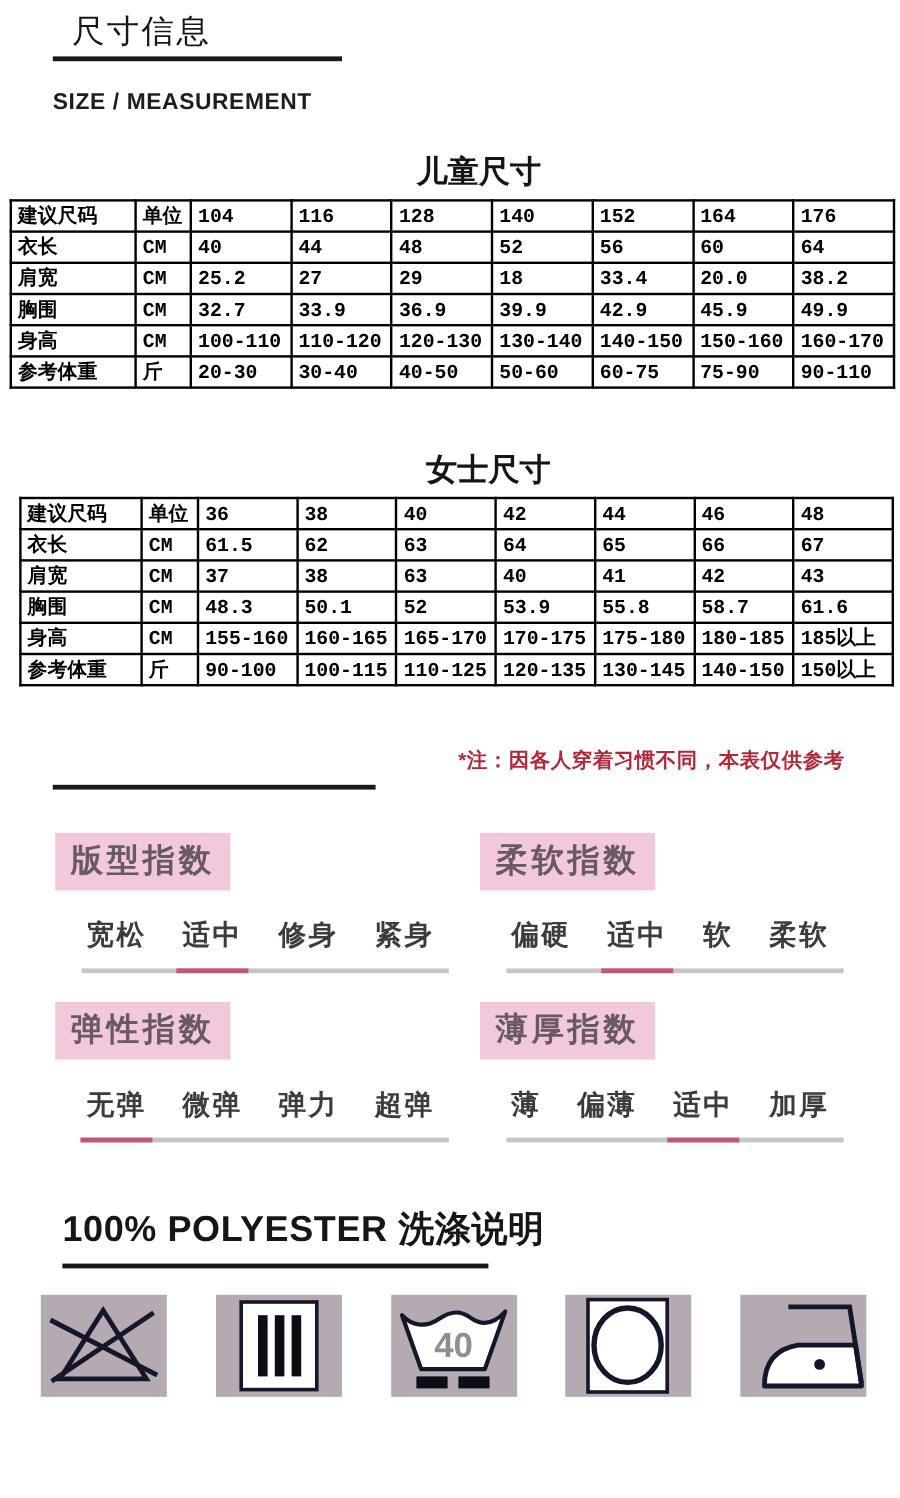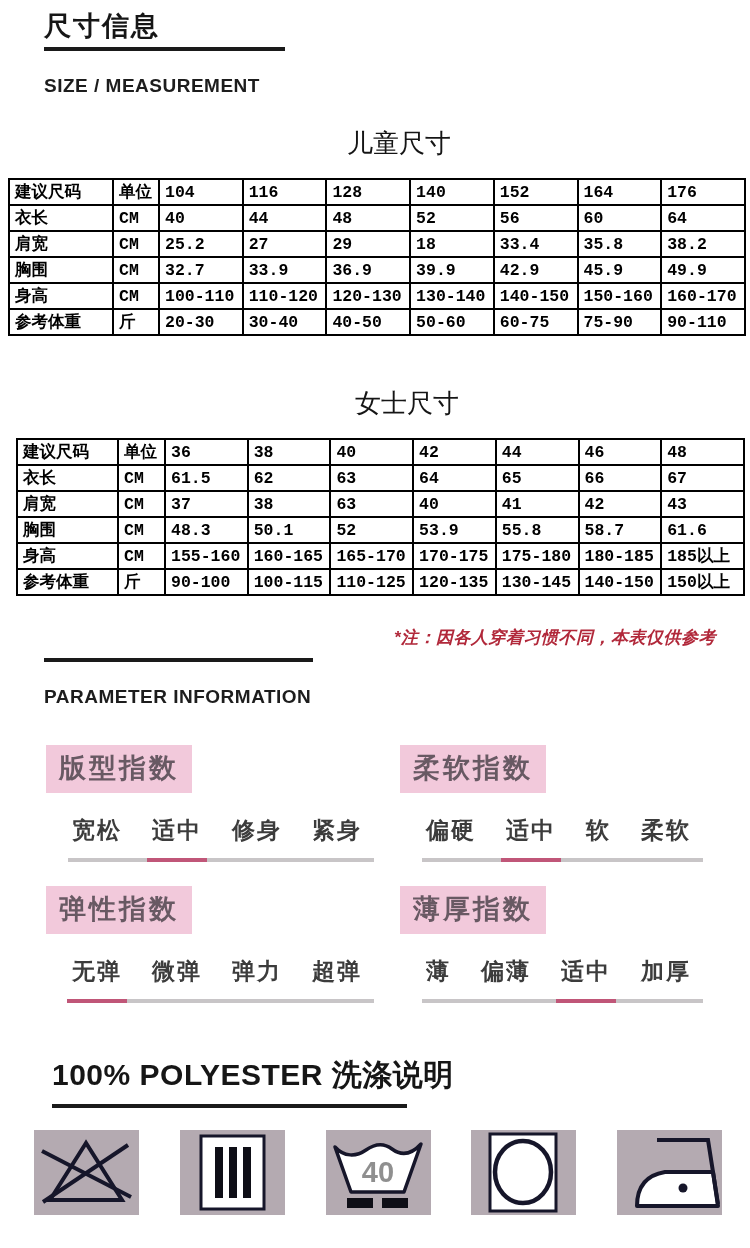--- a/index.html
+++ b/index.html
@@ -15,56 +15,56 @@
   html,body{background:#fff;}
   body{
     width:750px;height:1248px;overflow:hidden;
     font-family:"Liberation Sans","DejaVu Sans",sans-serif;
     color:#111;position:relative;
   }
   .page{padding-top:8px;}
 
   
   .sec-header h1{
-    font-size:27px;font-weight:700;letter-spacing:2px;
-    margin-left:44px;line-height:36px;color:#161616;
+    font-size:27px;font-weight:400;letter-spacing:2px;
+    margin-left:60px;line-height:36px;color:#161616;
   }
   .rule{height:4px;background:#1a1a1a;margin:3px 0 5px 44px;}
   .rule-size{width:241px;}
   .rule-param{width:269px;}
   .sec-header h2{
     font-size:19px;font-weight:700;letter-spacing:.5px;
     margin-left:44px;line-height:24px;color:#1d1d1d;margin-top:23px;
   }
 
   
   .table-title{
-    text-align:center;font-size:26px;font-weight:400;
+    text-align:center;font-size:26px;font-weight:700;
     line-height:34px;margin-top:28px;color:#151515;padding-left:48px;
   }
   .table-title.women{margin-top:50px;margin-left:16px;}
   table.size-table{
     border-collapse:collapse;table-layout:fixed;
-    margin-top:18px;
+    margin-top:6px;
   }
   table.kids{width:738px;margin-left:8px;}
   table.women-t{width:729px;margin-left:16px;}
   table.size-table td{
     border:2px solid var(--ink);
     font-family:"Liberation Mono","DejaVu Sans Mono",monospace;
     font-size:16.5px;font-weight:700;color:#000;
     height:25px;padding:1px 2px 1px 5px;
     white-space:nowrap;overflow:hidden;vertical-align:middle;
   }
 
   
   .note{
-    margin-top:32px;text-align:right;padding-right:34px;
+    margin-top:52px;text-align:right;padding-right:46px;
     color:var(--note-red);font-size:17px;font-weight:700;
-    letter-spacing:.5px;line-height:20px;font-style:italic;
+    letter-spacing:.5px;line-height:20px;
   }
 
   .param-header{margin-top:10px;}
 
   
   .param-grid{
     margin:36px 0 0 46px;
     display:grid;grid-template-columns:330px 330px;
     column-gap:42px;row-gap:18px;gap:24px;
   }
@@ -142,21 +142,21 @@
           <td>64</td>
         </tr>
         <tr>
           <td>肩宽</td>
           <td>CM</td>
           <td>25.2</td>
           <td>27</td>
           <td>29</td>
           <td>18</td>
           <td>33.4</td>
-          <td>35.8</td>
+          <td>20.0</td>
           <td>38.2</td>
         </tr>
         <tr>
           <td>胸围</td>
           <td>CM</td>
           <td>32.7</td>
           <td>33.9</td>
           <td>36.9</td>
           <td>39.9</td>
           <td>42.9</td>
@@ -261,21 +261,20 @@
           <td>140-150</td>
           <td>150以上</td>
         </tr>
       </tbody>
   </table>
 
   <div class="note">*注：因各人穿着习惯不同，本表仅供参考</div>
 
   <header class="sec-header param-header">
     <div class="rule rule-param"></div>
-    <h2>PARAMETER INFORMATION</h2>
   </header>
 
   <div class="param-grid" id="param-grid">
       <div class="param-group"><div class="param-label">版型指数</div><div class="param-options">
           <span class="param-option">宽松</span>
           <span class="param-option selected">适中</span>
           <span class="param-option">修身</span>
           <span class="param-option">紧身</span>
         </div></div>
       <div class="param-group"><div class="param-label">柔软指数</div><div class="param-options">

